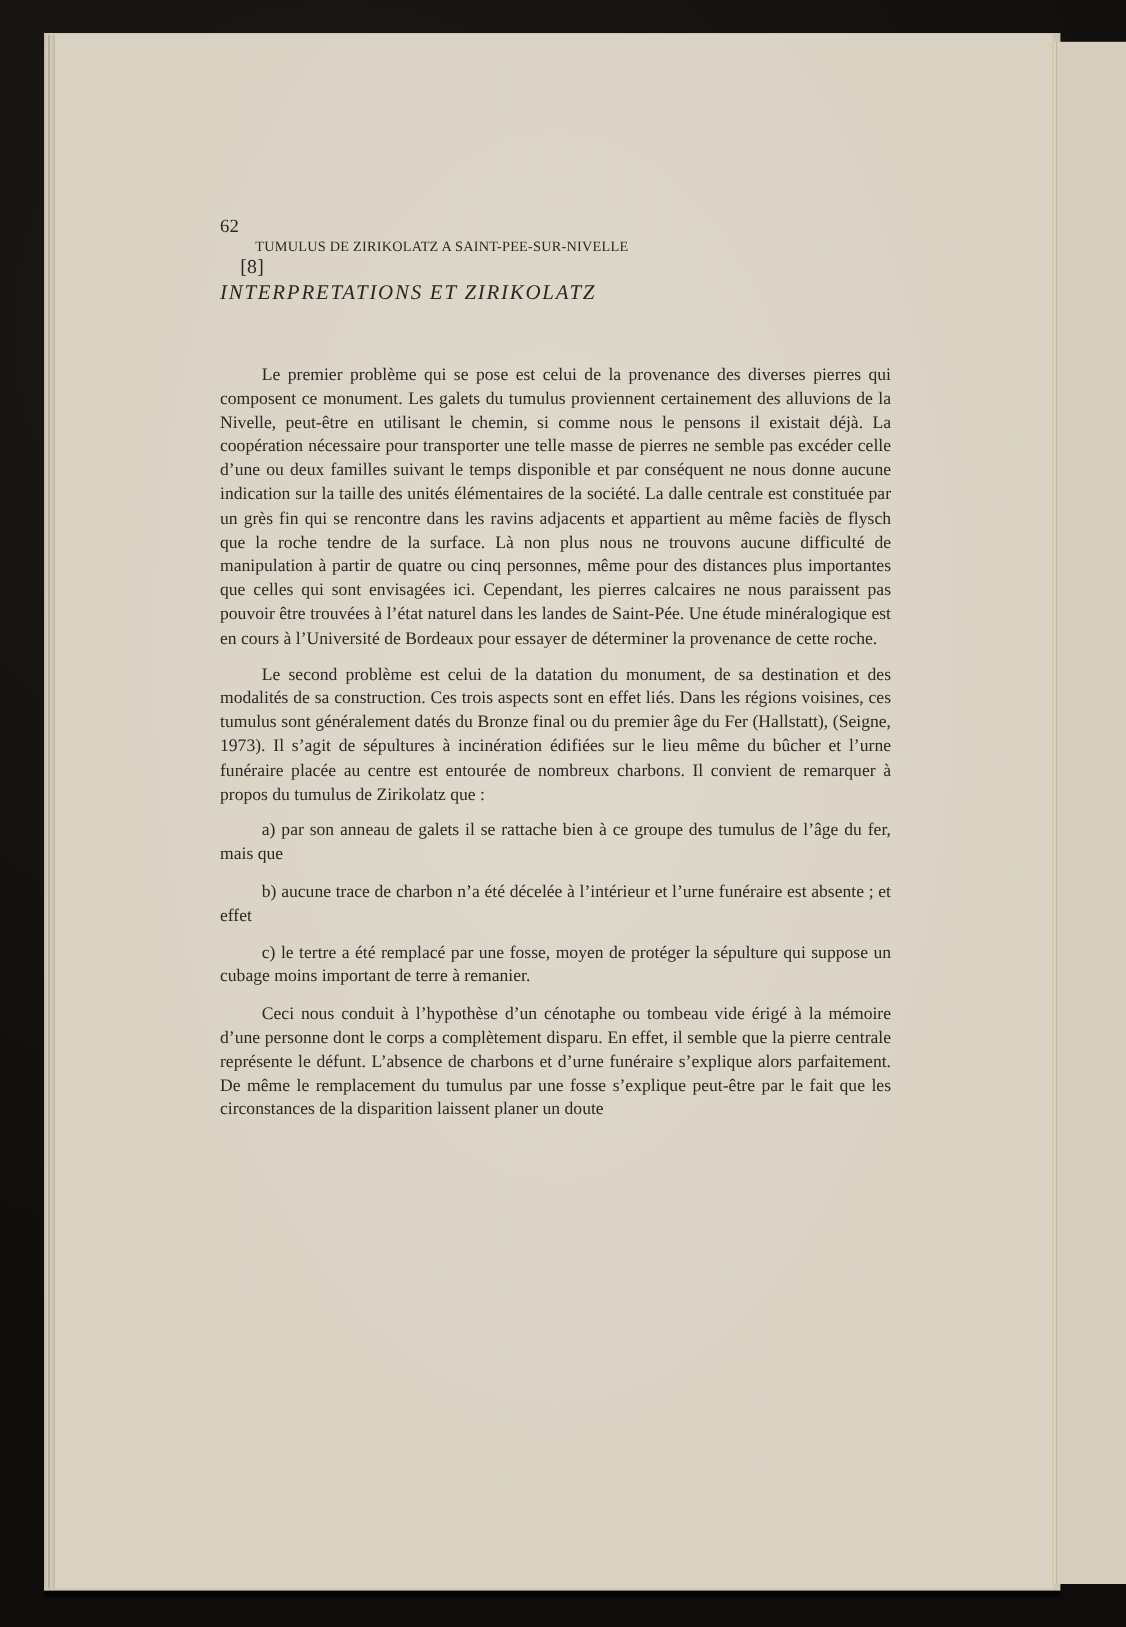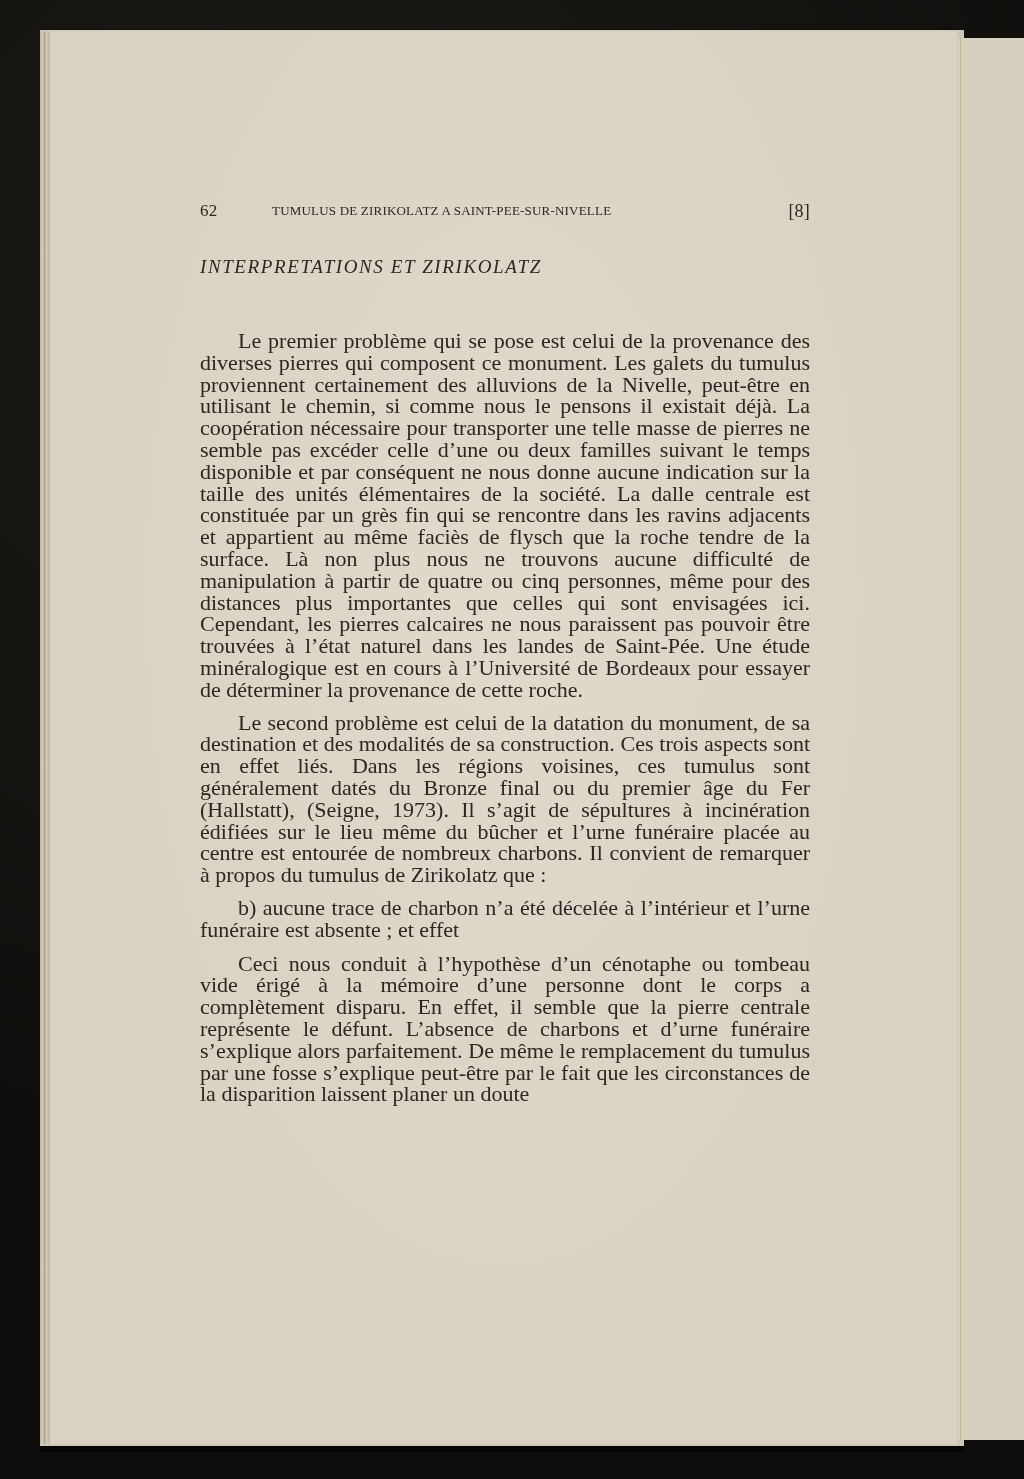--- a/index.html
+++ b/index.html
@@ -35,32 +35,32 @@
     .page-right {
       position: absolute; left: 961px; top: 38px; width: 63px; height: 1402px;
       background: #d6cfbf;
     }
     .content {
       position: absolute; left: 200px; top: 196px; width: 610px;
       font-family: "Liberation Serif", "DejaVu Serif", serif;
       color: #2a2724;
     }
     .running-head {
-      display: flex; justify-content: space-between; align-items: center;
-      font-size: 17px; letter-spacing: 0.2px; height: 30px;
+      display: flex; justify-content: space-between; align-items: flex-start;
+      font-size: 17px; letter-spacing: 0.2px; height: 30px; flex-direction: column;
     }
     .running-head .folio { width: 40px; }
     .running-head .rtitle { flex: 1; text-align: left; padding-left: 32px; font-size: 13px; }
     .running-head .part { width: 40px; text-align: right; font-size: 18px; }
     .section-title {
       margin-top: 30px; font-style: italic; font-size: 19px; letter-spacing: 1.6px;
     }
     .body-text {
       margin-top: 52px;
-      font-size: 22px; line-height: 21.8px; text-align: justify;
+      font-size: 16px; line-height: 21.8px; text-align: justify;
     }
     .body-text p { margin: 0 0 11px 0; text-indent: 38px; }
     .body-text p.item { margin-bottom: 12px; text-indent: 38px; }
     .body-text p.last { margin-bottom: 0; }
   </style>
 </head>
 <body>
 
 <div class="scan-bg"></div>
 <div class="page-stack"></div>
@@ -74,16 +74,18 @@
     <span class="folio">62</span>
     <span class="rtitle">TUMULUS DE ZIRIKOLATZ A SAINT-PEE-SUR-NIVELLE</span>
     <span class="part">[8]</span>
   </div>
 
   <div class="section-title">INTERPRETATIONS ET ZIRIKOLATZ</div>
 
   <div class="body-text">
     <p>Le premier problème qui se pose est celui de la provenance des diverses pierres qui composent ce monument. Les galets du tumulus proviennent certainement des alluvions de la Nivelle, peut-être en utilisant le chemin, si comme nous le pensons il existait déjà. La coopération nécessaire pour transporter une telle masse de pierres ne semble pas excéder celle d’une ou deux familles suivant le temps disponible et par conséquent ne nous donne aucune indication sur la taille des unités élémentaires de la société. La dalle centrale est constituée par un grès fin qui se rencontre dans les ravins adjacents et appartient au même faciès de flysch que la roche tendre de la surface. Là non plus nous ne trouvons aucune difficulté de manipulation à partir de quatre ou cinq personnes, même pour des distances plus importantes que celles qui sont envisagées ici. Cependant, les pierres calcaires ne nous paraissent pas pouvoir être trouvées à l’état naturel dans les landes de Saint-Pée. Une étude minéralogique est en cours à l’Université de Bordeaux pour essayer de déterminer la provenance de cette roche.</p>
     <p>Le second problème est celui de la datation du monument, de sa destination et des modalités de sa construction. Ces trois aspects sont en effet liés. Dans les régions voisines, ces tumulus sont généralement datés du Bronze final ou du premier âge du Fer (Hallstatt), (Seigne, 1973). Il s’agit de sépultures à incinération édifiées sur le lieu même du bûcher et l’urne funéraire placée au centre est entourée de nombreux charbons. Il convient de remarquer à propos du tumulus de Zirikolatz que :</p>
+    <p class="item">a) par son anneau de galets il se rattache bien à ce groupe des tumulus de l’âge du fer, mais que</p>
     <p class="item">b) aucune trace de charbon n’a été décelée à l’intérieur et l’urne funéraire est absente ; et effet</p>
+    <p class="item">c) le tertre a été remplacé par une fosse, moyen de protéger la sépulture qui suppose un cubage moins important de terre à remanier.</p>
     <p class="last">Ceci nous conduit à l’hypothèse d’un cénotaphe ou tombeau vide érigé à la mémoire d’une personne dont le corps a complètement disparu. En effet, il semble que la pierre centrale représente le défunt. L’absence de charbons et d’urne funéraire s’explique alors parfaitement. De même le remplacement du tumulus par une fosse s’explique peut-être par le fait que les circonstances de la disparition laissent planer un doute</p>
   </div>
 </div>
 
 </body></html>

